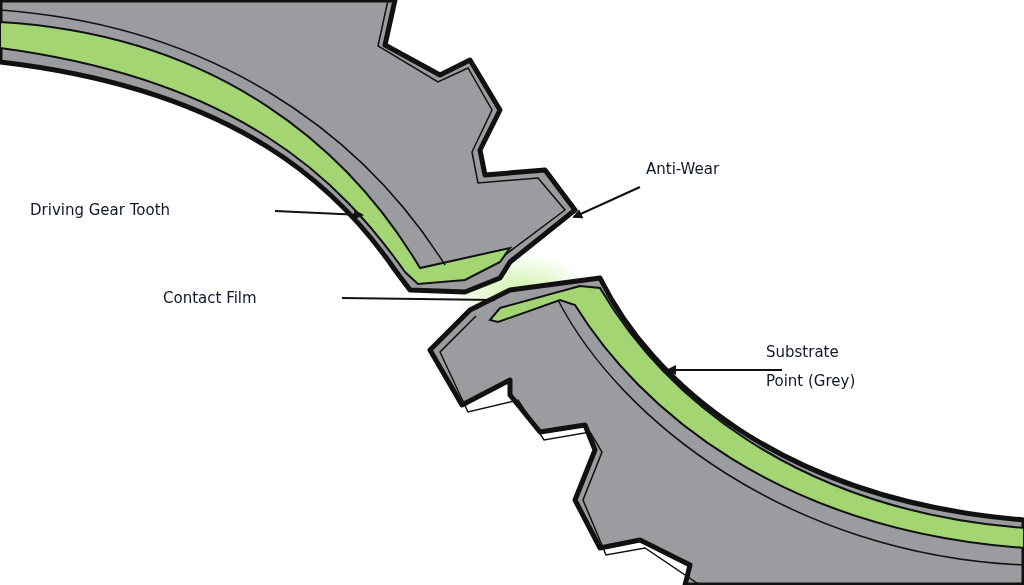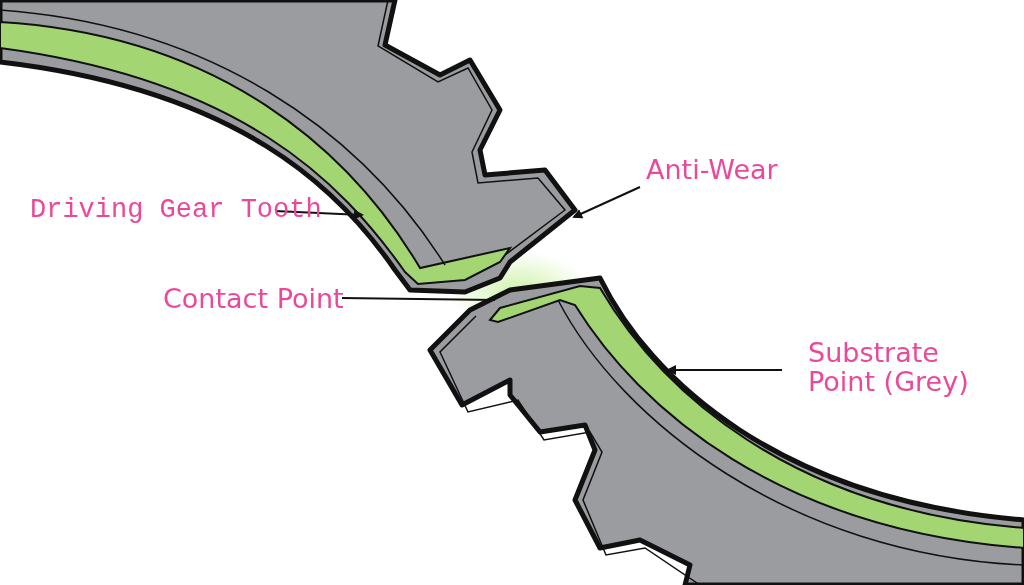--- a/index.html
+++ b/index.html
@@ -1,29 +1,29 @@
 <!DOCTYPE html>
 <html><head>
   <meta charset="utf-8">
   <style>
     html, body { margin: 0; padding: 0; }
     body { width: 1024px; height: 585px; background: #ffffff; overflow: hidden; position: relative; }
     .canvas { position: absolute; left: 0; top: 0; width: 1024px; height: 585px; }
     .label {
       position: absolute;
       font-family: "DejaVu Sans", "Liberation Sans", sans-serif;
-      color: #ec4899;
-      font-size: 27px;
+      color: #0f172a;
+      font-size: 15px;
       line-height: 29px;
       white-space: nowrap;
     }
-    .label-driving { left: 30px; top: 196px; font-family: Liberation Mono, monospace; }
+    .label-driving { left: 30px; top: 196px; }
     .label-contact { left: 163px; top: 284px; }
     .label-film { left: 646px; top: 155px; }
-    .label-substrate { left: 808px; top: 338px; }
+    .label-substrate { left: 766px; top: 338px; }
     .label span { display: block; }
   </style>
 </head>
 <body>
 
 <svg class="canvas" viewBox="0 0 1024 585" xmlns="http://www.w3.org/2000/svg">
   <defs>
     <radialGradient id="glow" cx="50%" cy="50%" r="50%">
       <stop offset="0%" stop-color="#c9f0a0" stop-opacity="0.9"></stop>
       <stop offset="100%" stop-color="#c9f0a0" stop-opacity="0"></stop>
@@ -55,21 +55,21 @@
   <line x1="275" y1="211" x2="362" y2="215" stroke="#111" stroke-width="2" marker-end="url(#arrow)"></line>
   <line x1="342" y1="298" x2="495" y2="300" stroke="#111" stroke-width="2"></line>
   <line x1="640" y1="187" x2="574" y2="217" stroke="#111" stroke-width="2" marker-end="url(#arrow)"></line>
   <line x1="782" y1="370" x2="668" y2="370" stroke="#111" stroke-width="2" marker-end="url(#arrow)"></line>
 </svg>
 
 <div class="label label-driving">
   <span>Driving Gear Tooth</span>
 </div>
 <div class="label label-contact">
-  <span>Contact Point</span>
+  <span>Contact Film</span>
 </div>
 <div class="label label-film">
   <span>Anti-Wear</span>
 </div>
 <div class="label label-substrate">
   <span>Substrate</span>
   <span>Point (Grey)</span>
 </div>
 
 </body></html>

